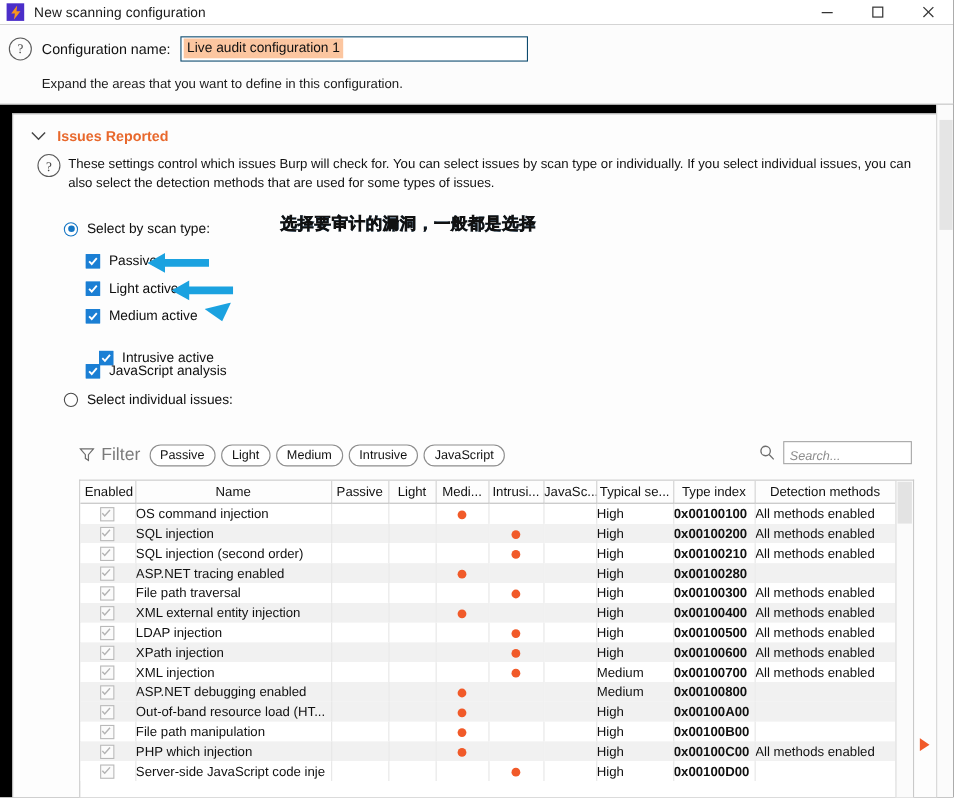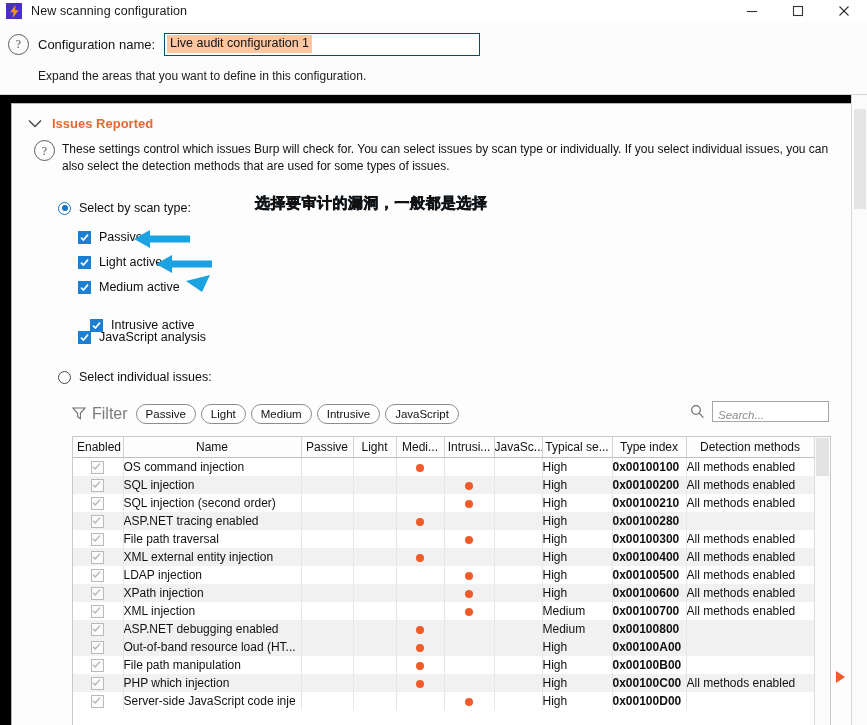--- a/index.html
+++ b/index.html
@@ -354,21 +354,21 @@
 
     <div class="cb-row" style="left:66px; top:226px;">
       <span class="cb">
         <svg width="9" height="9" viewBox="0 0 9 9">
             <polyline points="1,4.6 3.4,7 8,1.6" fill="none" stroke="#fff" stroke-width="1.7"></polyline>
           </svg>
       </span>
       <span class="cb-label">JavaScript analysis</span>
     </div>
 
-    <div class="radio-row" style="left:46px; top:266px;">
+    <div class="radio-row" style="left:46px; top:252px;">
       <span class="radio"></span>
       <span class="radio-label">Select individual issues:</span>
     </div>
 
     <div class="filterbar" style="top:297px; left:60px; width:757px;">
       <span class="funnel">
         <svg width="14" height="14" viewBox="0 0 14 14">
             <polygon points="1,2 13,2 8.4,7.3 8.4,12.6 5.6,10.7 5.6,7.3" fill="none" stroke="#6d6d6d" stroke-width="1.1"></polygon>
           </svg>
       </span>

